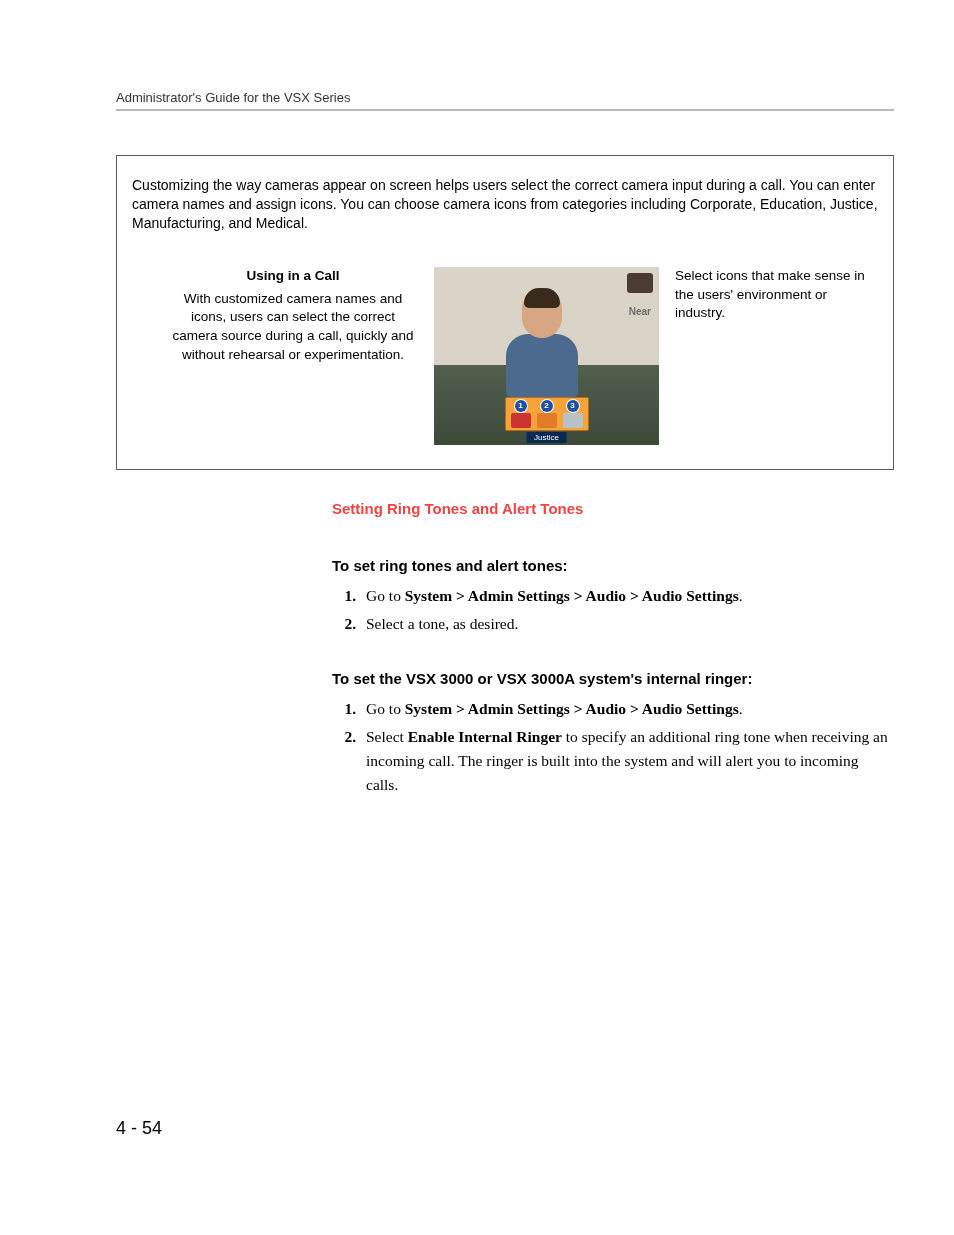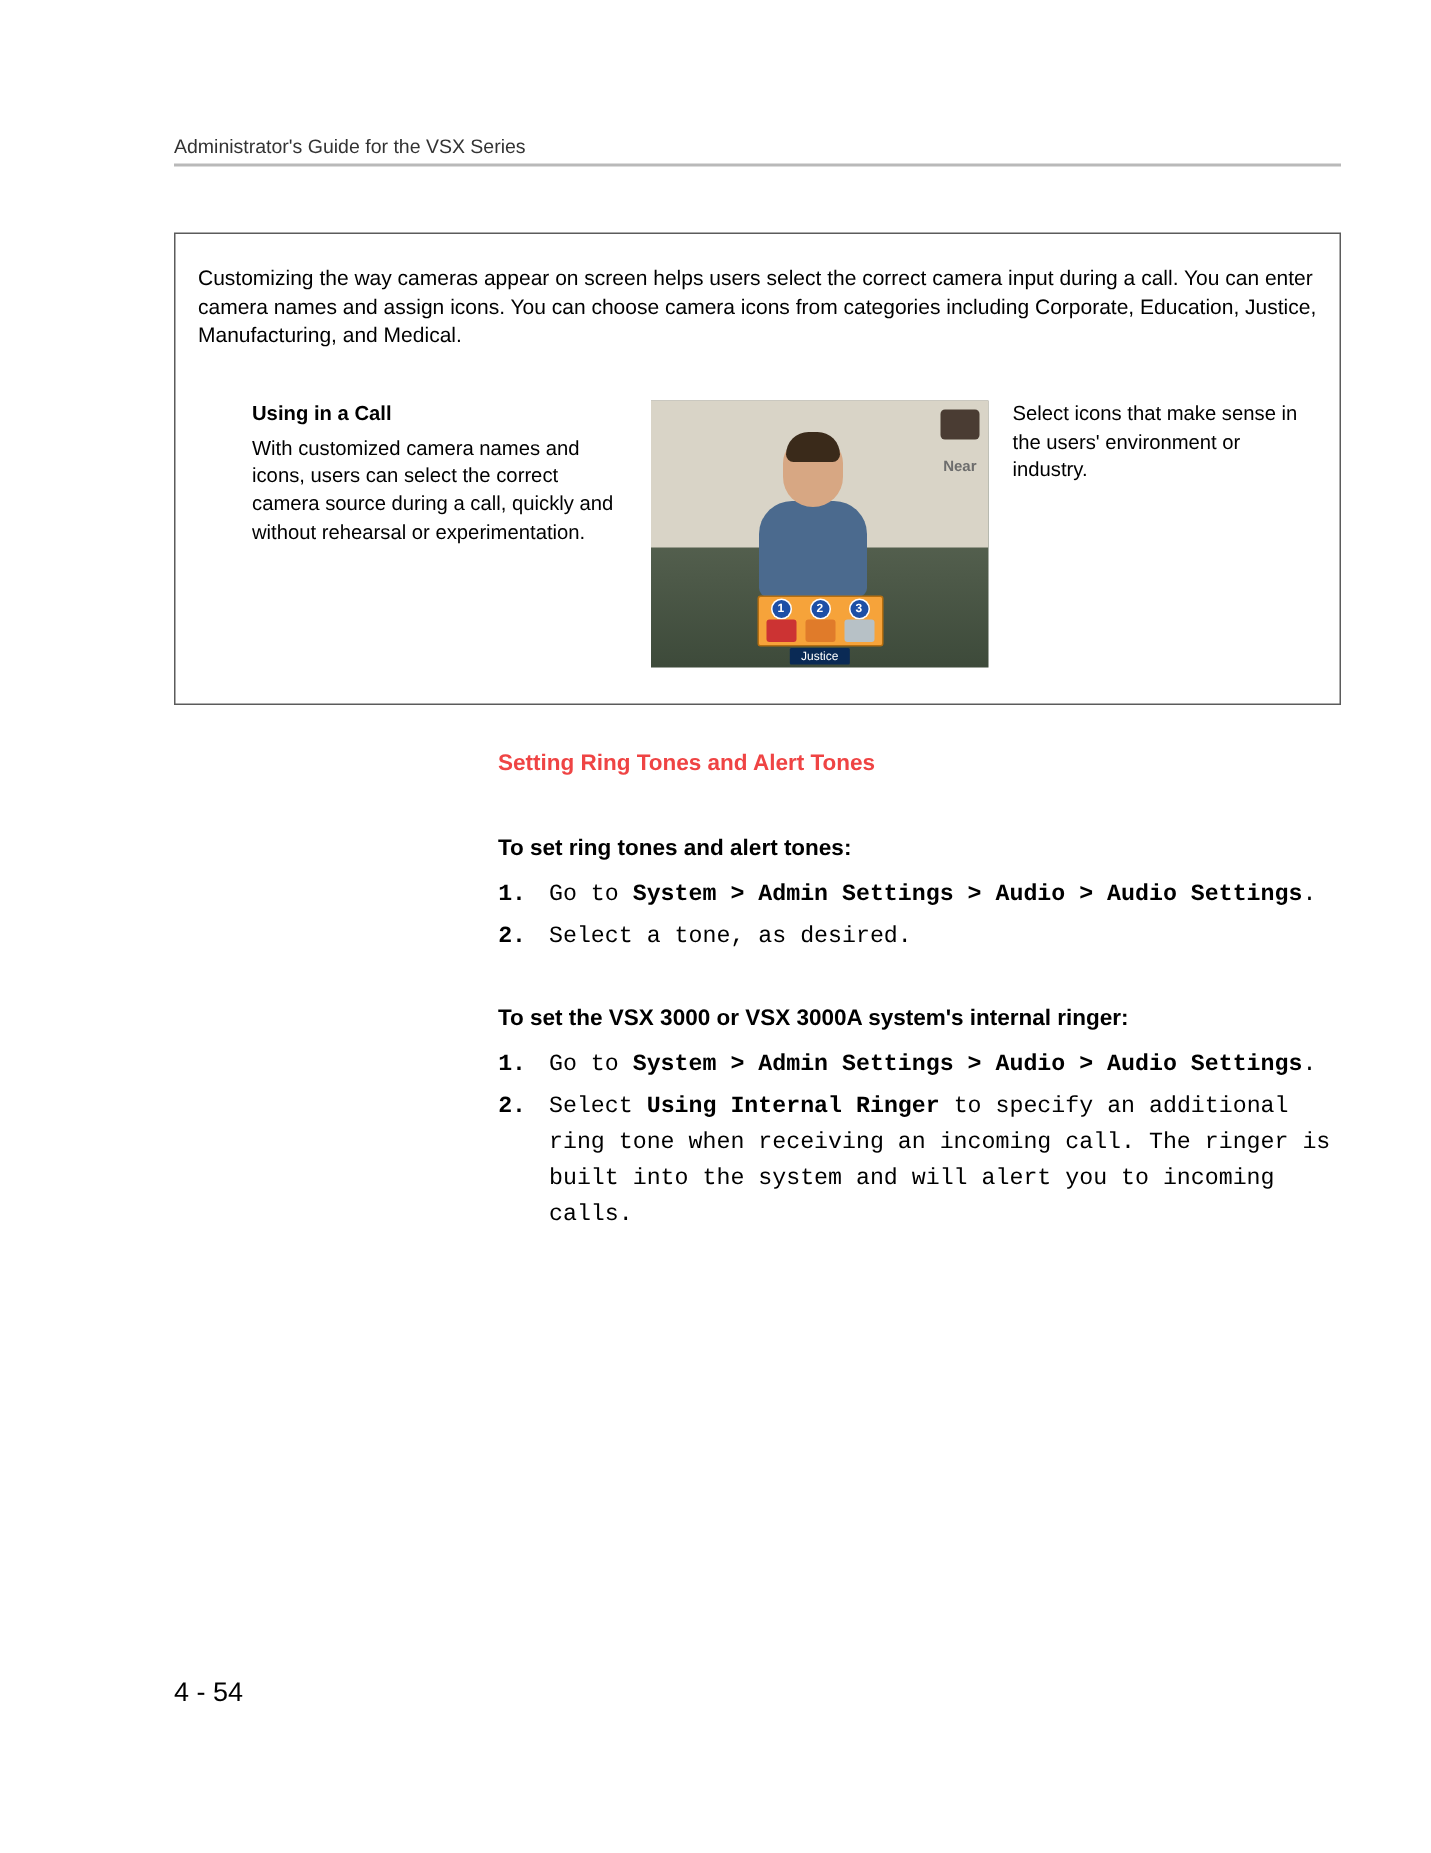--- a/index.html
+++ b/index.html
@@ -49,20 +49,21 @@
     display: flex;
     align-items: flex-start;
     margin-top: 34px;
     gap: 16px;
   }
   .col-left {
     flex: 0 0 250px;
     padding-left: 36px;
     font-size: 13.5px;
     line-height: 1.4;
+    text-align: center;
   }
   .col-left .sub-h {
     font-weight: bold;
     margin-bottom: 4px;
   }
   .col-mid {
     flex: 0 0 225px;
   }
   .col-right {
     flex: 1;
@@ -154,21 +155,21 @@
   }
   .task-h {
     font-family: "Futura", "Trebuchet MS", Arial, sans-serif;
     font-weight: bold;
     font-size: 15px;
     margin-bottom: 10px;
   }
   ol.steps {
     margin: 0 0 34px 0;
     padding-left: 28px;
-    font-family: Liberation Mono, monospace;
+    font-family: Liberation Serif, serif;
     font-size: 15.5px;
     line-height: 1.55;
   }
   ol.steps li {
     padding-left: 6px;
     margin-bottom: 4px;
   }
   ol.steps li::marker {
     font-weight: bold;
   }
@@ -241,19 +242,19 @@
       </li>
       <li>Select a tone, as desired.</li>
     </ol>
 
     <div class="task-h">To set the VSX 3000 or VSX 3000A system's internal ringer:</div>
     <ol class="steps">
       <li>
         <span>Go to </span><span class="b">System &gt; Admin Settings &gt; Audio &gt; Audio Settings</span><span>.</span>
       </li>
       <li>
-        <span>Select </span><span class="b">Using Internal Ringer</span><span> to specify an additional ring tone when receiving an incoming call. The ringer is built into the system and will alert you to incoming calls.</span>
+        <span>Select </span><span class="b">Enable Internal Ringer</span><span> to specify an additional ring tone when receiving an incoming call. The ringer is built into the system and will alert you to incoming calls.</span>
       </li>
     </ol>
   </div>
 
   <div class="page-number">4 - 54</div>
 </div>
 
 </body></html>

